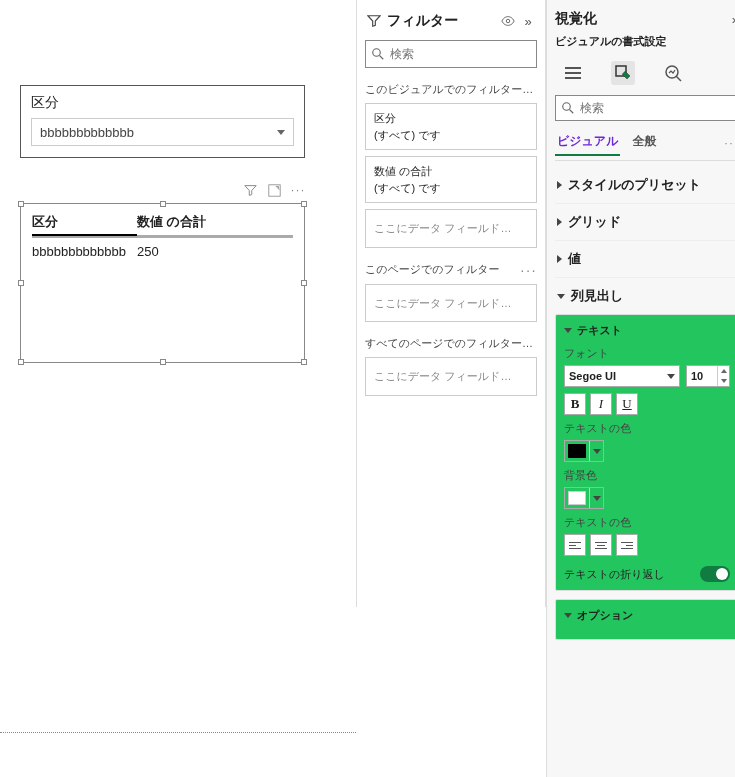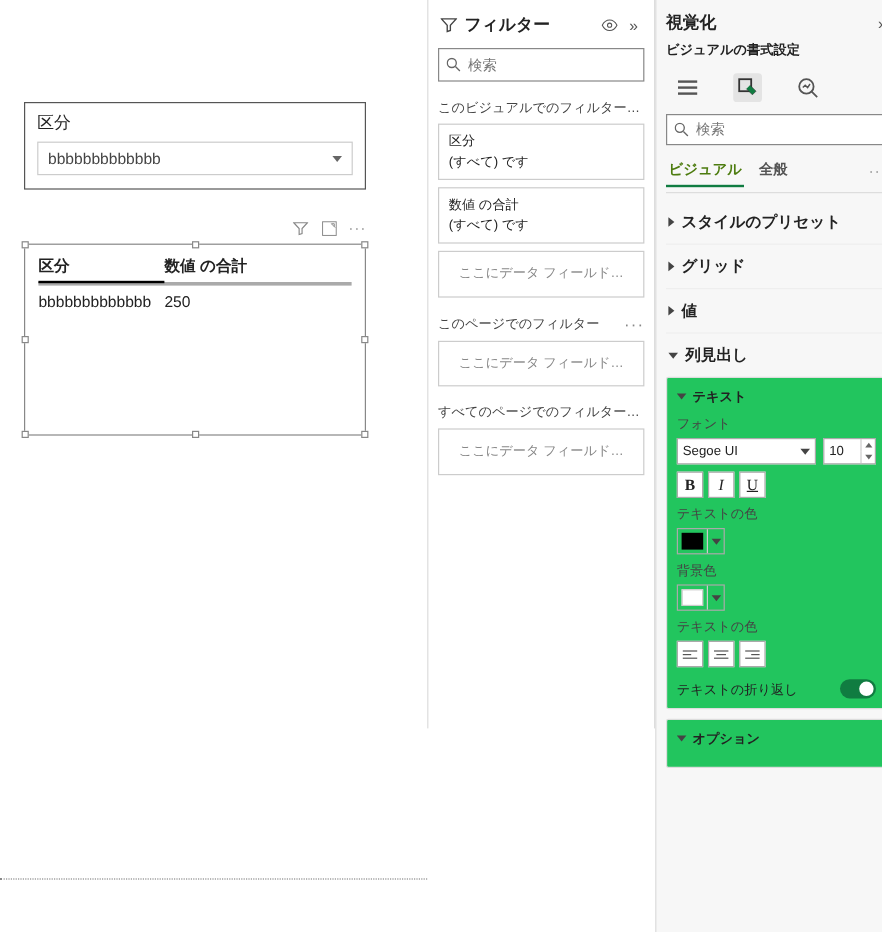--- a/index.html
+++ b/index.html
@@ -40,49 +40,49 @@
 
 .search-box { border: 1px solid #888; height: 28px; display: flex; align-items: center; padding: 0 6px; gap: 6px; margin-bottom: 12px; }
 .search-box input { border: none; outline: none; flex: 1; font-size: 12px; background: transparent; }
 .search-ic { width: 12px; height: 12px; }
 
 .filter-section { margin-bottom: 12px; }
 .section-label { font-size: 11px; color: #444; padding: 2px 0 6px 0; display: flex; justify-content: space-between; align-items: center; }
 .section-ell { color: #888; font-size: 14px; letter-spacing: 1px; }
 
 .filter-card { border: 1px solid #ccc; padding: 6px 8px; margin-bottom: 6px; font-size: 11px; background: #fff; line-height: 1.5; }
-.filter-card.drop { color: #888; text-align: center; padding: 10px 8px; }
+.filter-card.drop { color: #888; text-align: left; padding: 10px 8px; }
 
 .viz-pane { position: absolute; left: 546px; top: 0; width: 201px; height: 777px; background: #f7f7f7; border-left: 1px solid #ddd; padding: 8px 8px; overflow: hidden; }
 .viz-header { display: flex; align-items: center; justify-content: space-between; padding: 2px 0 6px 0; }
 .viz-header .t { font-size: 14px; font-weight: 600; }
 .viz-sub { font-size: 11px; font-weight: 600; padding-bottom: 8px; color: #222; }
 
 .mode-row { display: flex; gap: 26px; padding: 4px 6px 10px 6px; align-items: center; }
 .mode-btn { width: 24px; height: 24px; border-radius: 3px; display: flex; align-items: center; justify-content: center; }
 .mode-btn.active { background: #e4e4e4; }
 
 .viz-search { border: 1px solid #888; height: 26px; display: flex; align-items: center; padding: 0 6px; gap: 6px; background: #fff; margin-bottom: 8px; }
 .viz-search input { border: none; outline: none; flex: 1; font-size: 12px; background: transparent; }
 
 .viz-tabs { display: flex; gap: 10px; align-items: center; border-bottom: 1px solid #ddd; padding-bottom: 4px; margin-bottom: 6px; }
 .viz-tab { font-size: 12px; font-weight: 600; padding: 4px 2px; border-bottom: 2px solid transparent; color: #555; }
-.viz-tab.active { color: #4d7c0f; border-bottom-color: #107c41; }
+.viz-tab.active { color: #6d28d9; border-bottom-color: #107c41; }
 .tab-ell { color: #888; letter-spacing: 1px; margin-left: auto; }
 
 .acc { padding: 9px 2px; font-size: 13px; font-weight: 600; color: #222; display: flex; align-items: center; gap: 6px; border-bottom: 1px solid #eee; }
 .acc.open { border-bottom: none; }
 .acc .chev { width: 0; height: 0; }
 .chev-r { border-top: 4px solid transparent; border-bottom: 4px solid transparent; border-left: 5px solid #444; }
 .chev-d { border-left: 4px solid transparent; border-right: 4px solid transparent; border-top: 5px solid #444; }
 
 .sub-panel { background: #22c55e; border: 1px solid #ddd; border-radius: 2px; padding: 8px; margin-bottom: 8px; font-size: 11px; }
 .sub-panel .sub-head { display: flex; align-items: center; gap: 5px; font-weight: 600; margin-bottom: 8px; }
 .field-label { color: #444; margin: 6px 0 4px; }
-.font-row { display: flex; gap: 6px; }
+.font-row { display: flex; gap: 6px; font-weight: bold; }
 .font-select { border: 1px solid #aaa; height: 22px; display: flex; align-items: center; padding: 0 4px; background: #fff; flex: 1; font-size: 11px; justify-content: space-between; }
 .size-box { border: 1px solid #aaa; height: 22px; width: 44px; display: flex; align-items: center; background: #fff; font-size: 11px; }
 .size-box .num { flex: 1; padding-left: 4px; }
 .size-box .spin { width: 12px; display: flex; flex-direction: column; }
 .spin-btn { height: 10px; border-left: 1px solid #ccc; display:flex; align-items:center; justify-content:center; }
 .spin-up { width: 0; height: 0; border-left:3px solid transparent; border-right:3px solid transparent; border-bottom:4px solid #666; }
 .spin-dn { width: 0; height: 0; border-left:3px solid transparent; border-right:3px solid transparent; border-top:4px solid #666; }
 
 .biu-row { display: flex; gap: 4px; margin-top: 6px; }
 .biu { border: 1px solid #aaa; width: 22px; height: 22px; display: flex; align-items: center; justify-content: center; background: #fff; font-family: "Times New Roman", serif; font-size: 13px; }

